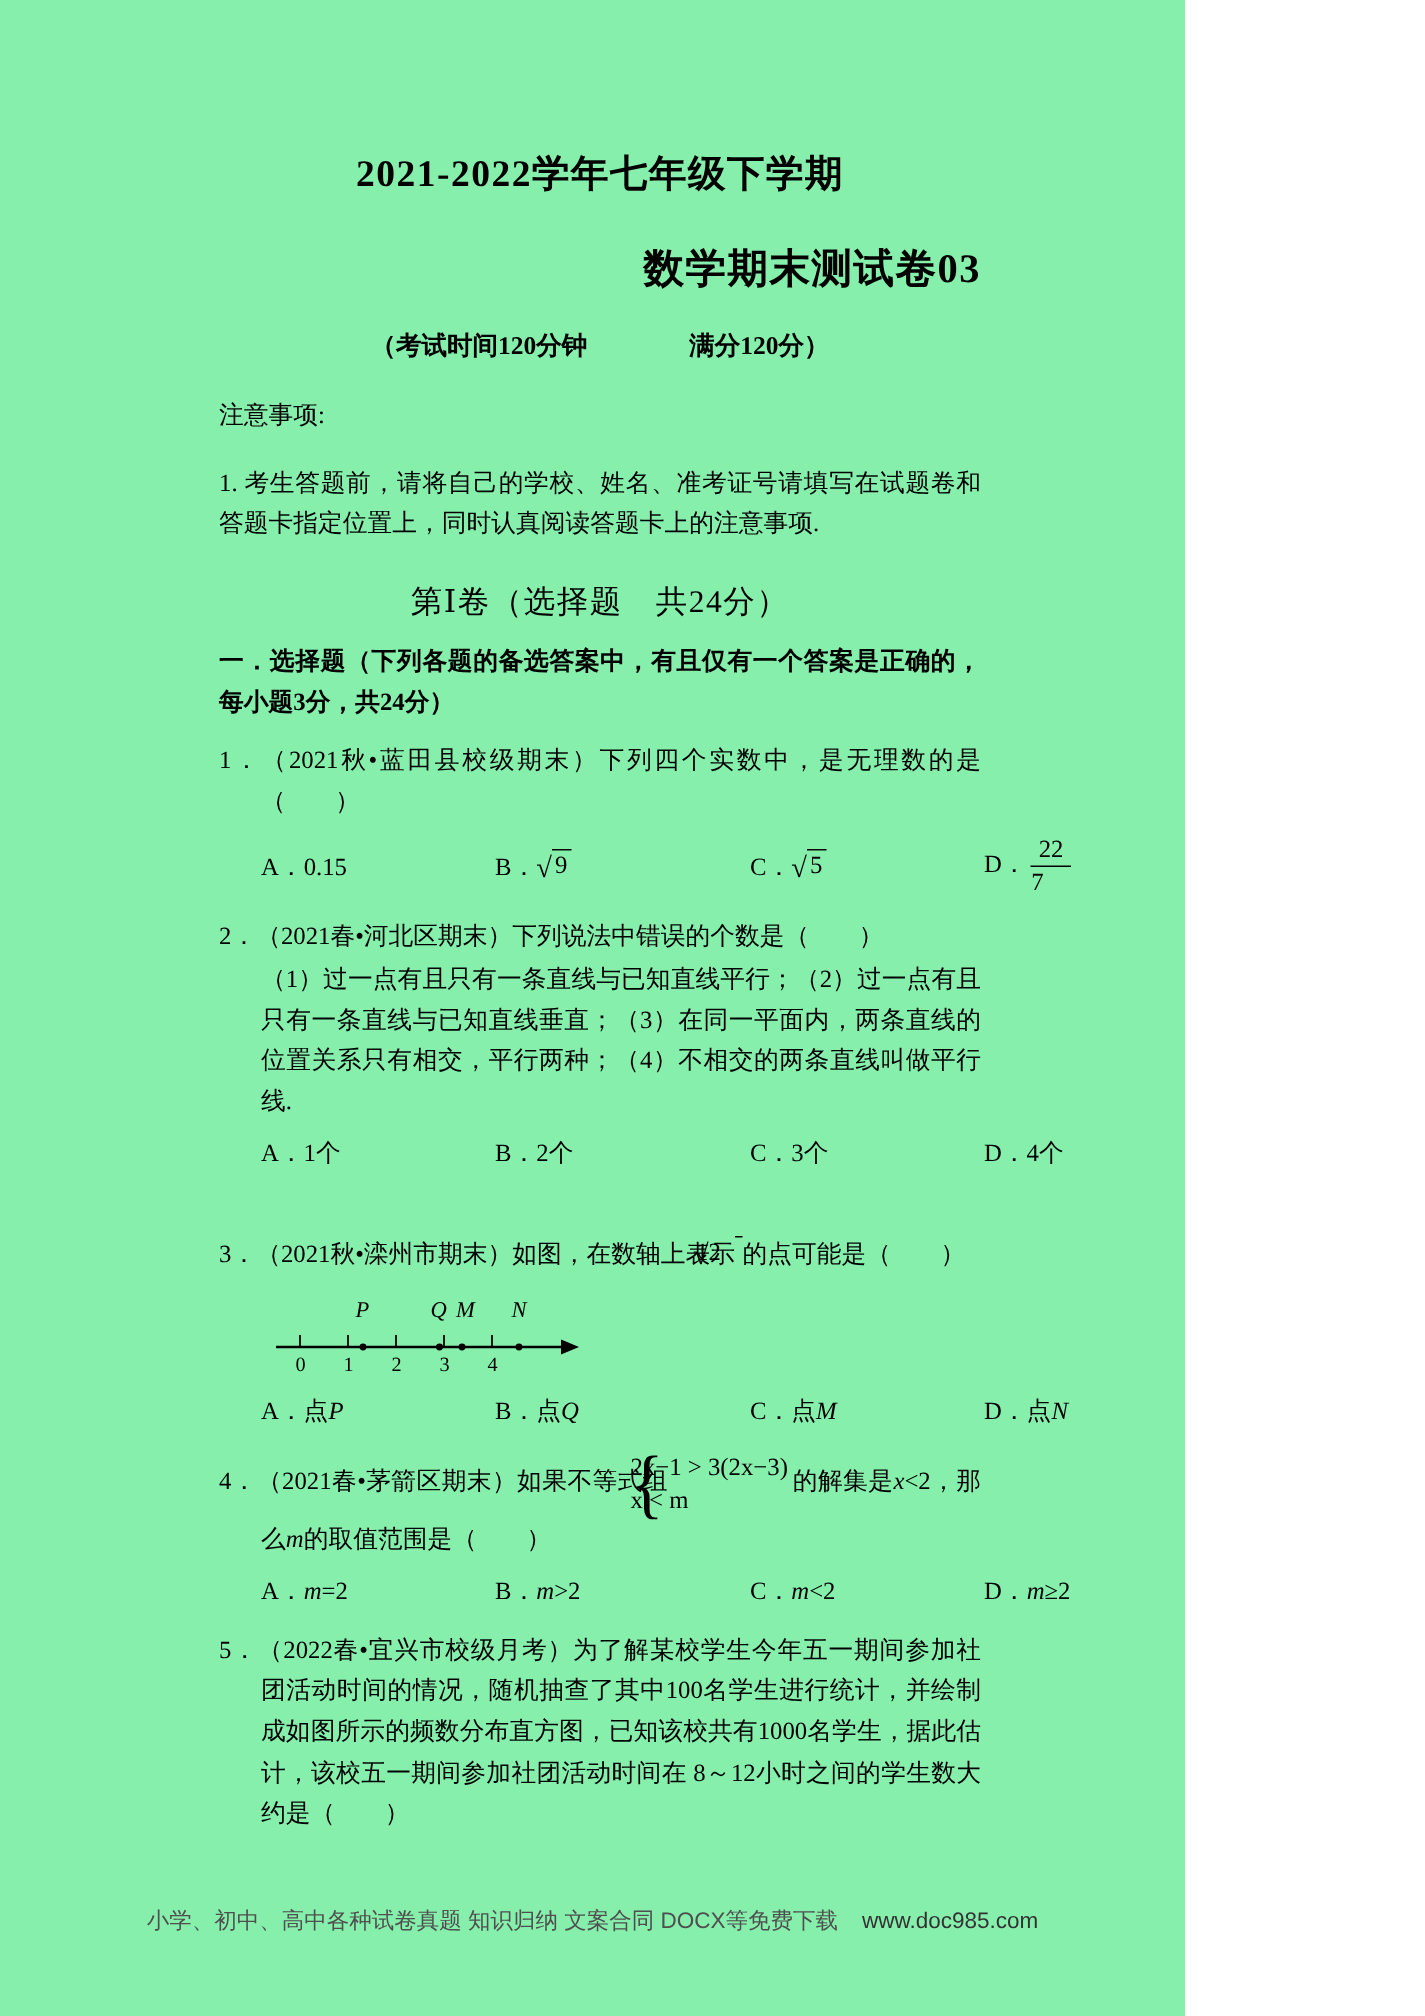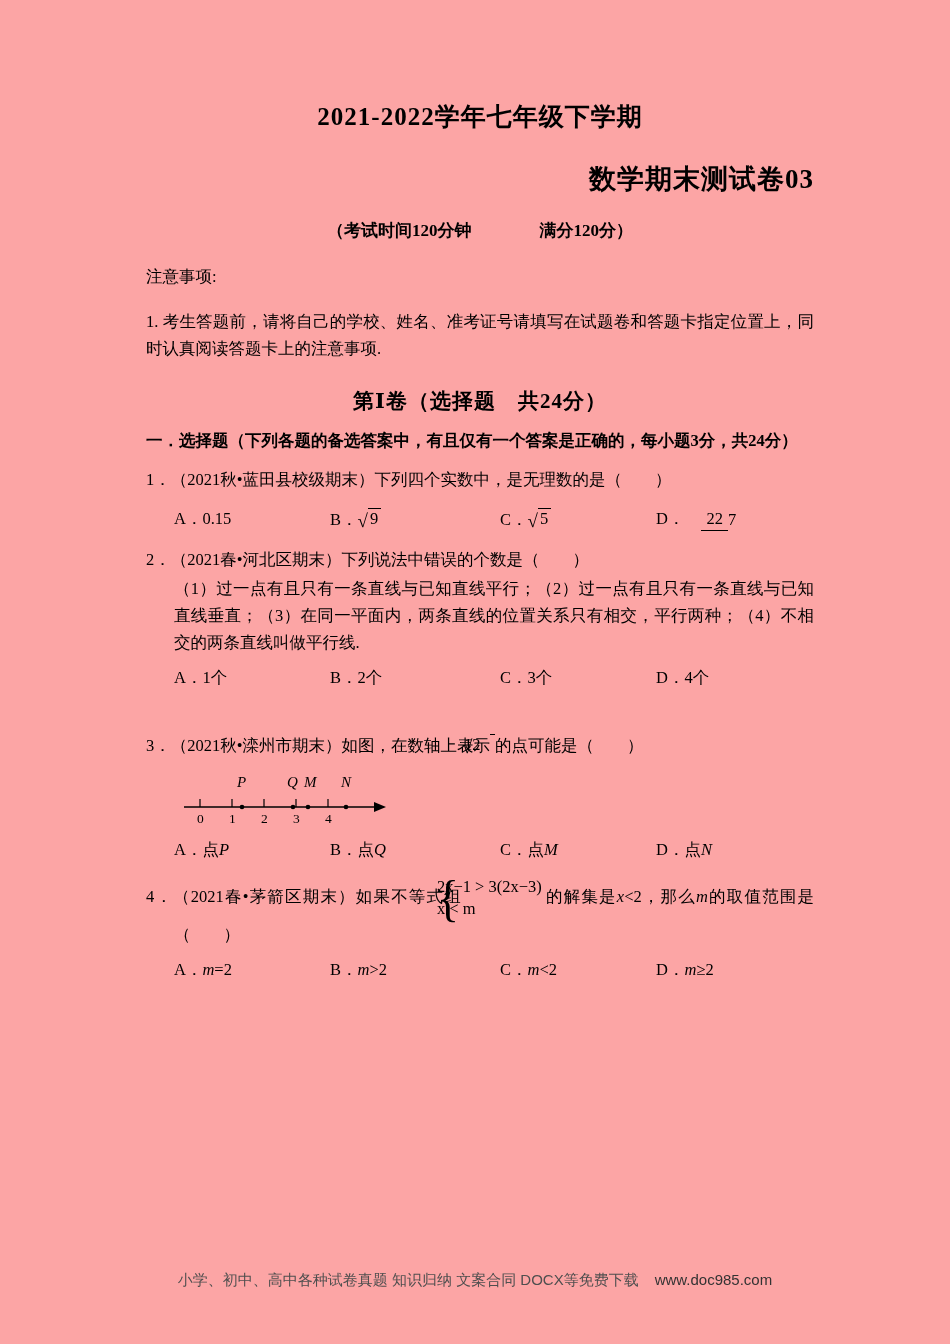--- a/index.html
+++ b/index.html
@@ -1,41 +1,41 @@
 <!DOCTYPE html>
 <html><head>
 <meta charset="utf-8">
 <style>
   *{box-sizing:border-box}
   html,body{margin:0;padding:0}
   body{width:950px;background:#ffffff;color:#000;
        font-family:"Liberation Serif","DejaVu Serif",serif;}
-  .page-root{width:950px;height:1344px;position:relative;overflow:hidden;background:#fca5a5}
+  .page-root{width:790px;height:1344px;position:relative;overflow:hidden;background:#86efac}
   .content{padding:96px 136px 0 146px;font-size:16.5px;line-height:1.64;text-align:justify}
 
   .title1{font-size:25px;text-align:center;font-weight:700;margin:0 0 20px;letter-spacing:1px}
   .title2{font-size:27px;text-align:right;font-weight:700;margin:0 0 16px;letter-spacing:1px}
   .meta{font-size:17px;font-weight:700;text-align:center;margin:0 0 10px}
 
   p{margin:0}
   .body-p{margin:18px 0}
-  .part-title{font-size:21px;font-weight:700;text-align:center;margin:22px 0 8px;letter-spacing:1px}
+  .part-title{font-size:21px;font-weight:400;text-align:center;margin:22px 0 8px;letter-spacing:1px}
   .instruction{font-weight:700;margin:0 0 4px}
 
   .stem{padding-left:28px;text-indent:-28px;margin-top:12px}
   .q-body{padding-left:28px;margin-top:2px}
   .opt-row{display:grid;grid-template-columns:156px 170px 156px 1fr;padding-left:28px;margin:8px 0 0;align-items:center}
   .opt-row.tall{margin:10px 0 2px}
   .opt{white-space:nowrap}
 
   .sqrt{white-space:nowrap}
   .sqrt .rsign{display:inline-block;font-size:1.15em;transform:translateY(1.5px)}
   .sqrt .rbody{display:inline-block;border-top:1.3px solid #000;padding:1px 3px 0 2px;line-height:1.1;transform:translateY(-1px)}
 
-  .frac{display:inline-flex;flex-direction:row;vertical-align:middle;line-height:1.15;margin-left:17px}
+  .frac{display:inline-flex;flex-direction:column;vertical-align:middle;line-height:1.15;margin-left:3px}
   .frac .num{border-bottom:1.3px solid #000;padding:0 5px 1px}
   .frac .den{padding-top:1px}
 
   .ineq-system{display:inline-flex;align-items:center;vertical-align:middle;margin:0 3px}
   .brace{font-size:46px;font-weight:400;line-height:1;display:inline-block;transform:scaleY(1.12)}
   .sys-lines{display:inline-flex;flex-direction:column;line-height:1.35;}
   .var{font-style:italic}
 
   .numline{margin:10px 0 2px 34px;display:block}
   .numline line, .numline polyline{stroke:#000}
@@ -126,19 +126,20 @@
           </span>
         </span><span>的解集是</span><span class="var">x</span><span>&lt;2，那么</span><span class="var">m</span><span>的取值范围是（　　）</span></p>
 
     <div class="opt-row">
       <span class="opt"><span>A．</span><span class="var">m</span><span>=2</span></span>
       <span class="opt"><span>B．</span><span class="var">m</span><span>&gt;2</span></span>
       <span class="opt"><span>C．</span><span class="var">m</span><span>&lt;2</span></span>
       <span class="opt"><span>D．</span><span class="var">m</span><span>≥2</span></span>
     </div>
 
+    <p class="stem">5．（2022春•宜兴市校级月考）为了解某校学生今年五一期间参加社团活动时间的情况，随机抽查了其中100名学生进行统计，并绘制成如图所示的频数分布直方图，已知该校共有1000名学生，据此估计，该校五一期间参加社团活动时间在 8～12小时之间的学生数大约是（　　）</p>
 
   </div>
 
   <div class="footer">
     <span>小学、初中、高中各种试卷真题 知识归纳 文案合同 DOCX等免费下载</span><span class="footer-url">www.doc985.com</span>
   </div>
 </div>
 
 </body></html>

